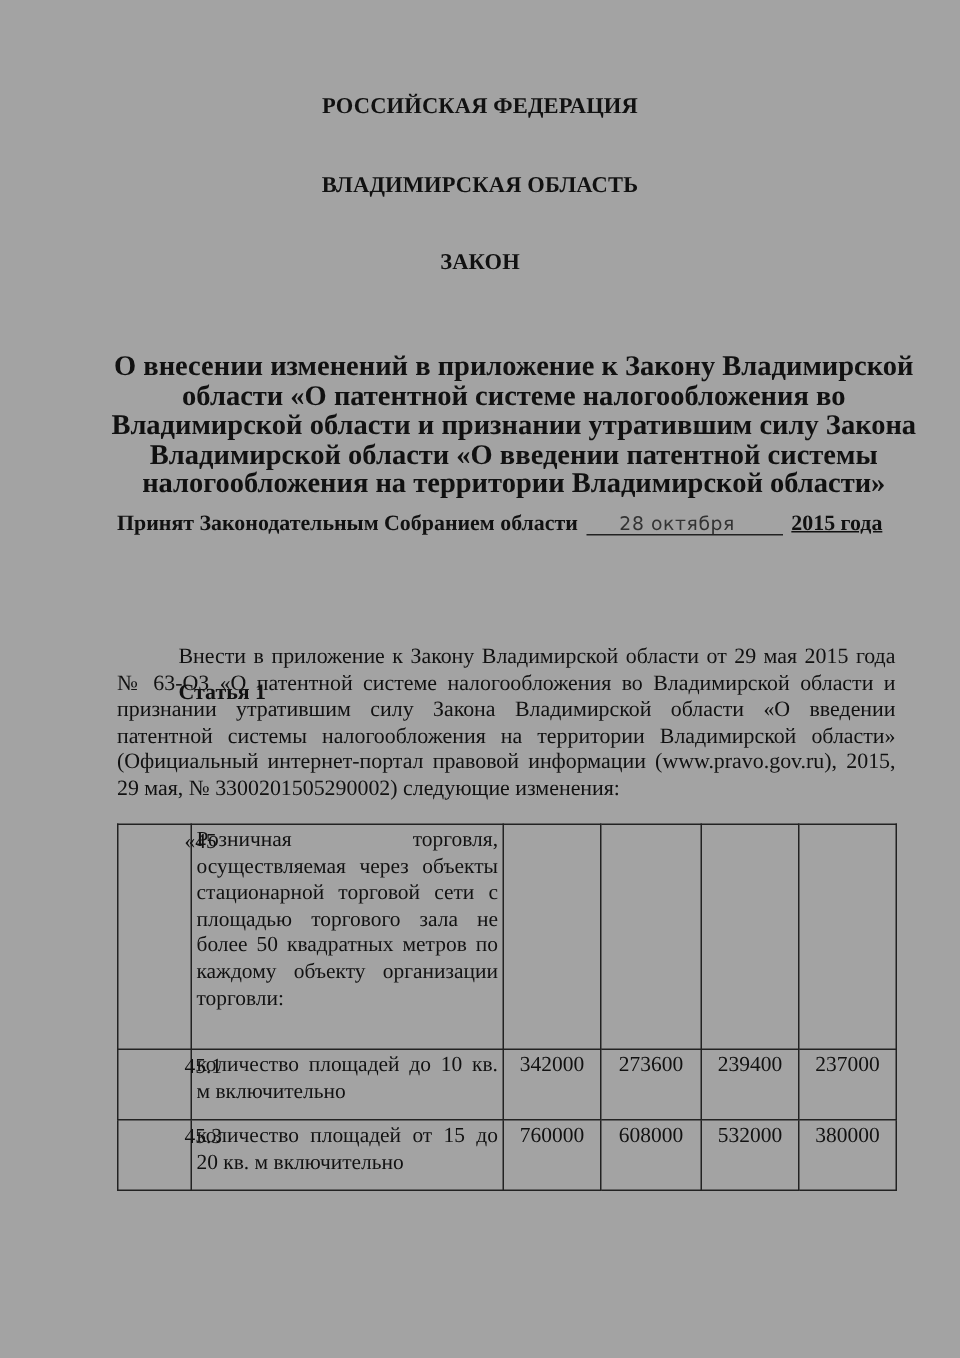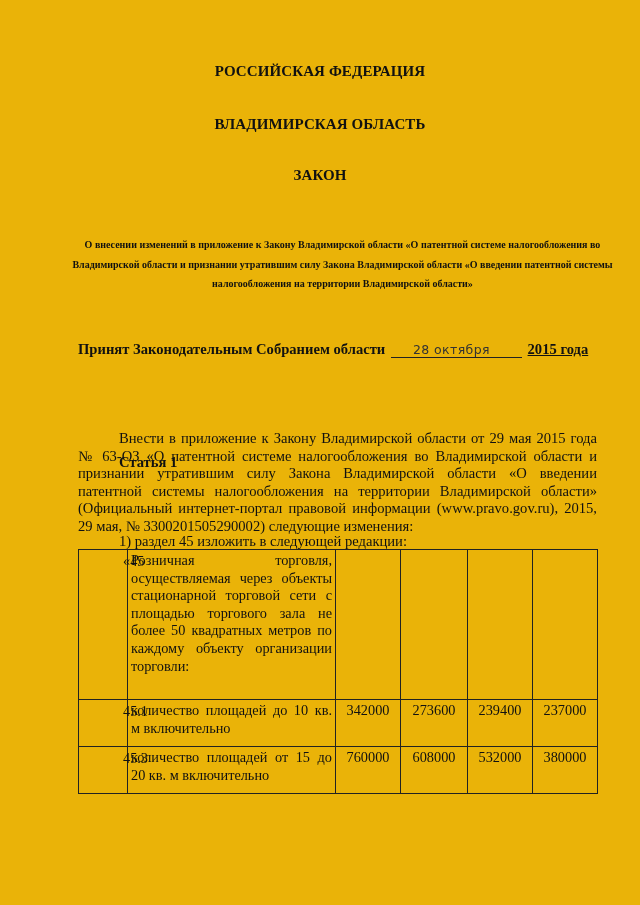--- a/index.html
+++ b/index.html
@@ -1,25 +1,25 @@
 <!DOCTYPE html>
 <html><head>
 <meta charset="utf-8">
 <style>
   html, body { margin: 0; padding: 0; background: #ffffff; }
   body { width: 640px; height: 905px; position: relative; overflow: hidden;
          font-family: "Liberation Serif", "DejaVu Serif", serif; color: #111; }
-  .page { position: absolute; left: 0; top: 0; width: 640px; height: 905px; background: #eab308; }
+  .page { position: absolute; left: 0; top: 0; width: 640px; height: 905px; background: #a3a3a3; }
   .center-bold { position: absolute; left: 0; width: 640px; text-align: center;
                  font-weight: bold; font-size: 15px; letter-spacing: 0.1px; }
   #h1 { top: 63px; }
   #h2 { top: 116px; }
   #h3 { top: 167px; }
   .title-block { position: absolute; left: 70px; width: 545px; top: 235px;
-                 text-align: center; font-weight: bold; font-size: 10px; line-height: 19.5px; }
+                 text-align: center; font-weight: bold; font-size: 19px; line-height: 19.5px; }
   .adopted { position: absolute; left: 78px; top: 341px; width: 530px; font-size: 14.6px;
              white-space: nowrap; }
   .adopted .lbl { font-weight: bold; }
   .adopted .date-field { display: inline-block; width: 131px; border-bottom: 1px solid #222;
                          font-family: "DejaVu Sans", sans-serif; font-size: 12.5px; color: #333;
                          padding-left: 22px; box-sizing: border-box; line-height: 15px;
                          letter-spacing: 0.4px; margin: 0 2px; }
   .adopted .year { font-weight: bold; text-decoration: underline; }
   .article-title { position: absolute; left: 119px; top: 413px; font-weight: bold; font-size: 14.6px; margin-top: 41px; }
   .article-body { position: absolute; left: 78px; top: 430px; width: 519px; font-size: 14.6px;
@@ -45,21 +45,20 @@
   <div class="title-block">О внесении изменений в приложение к Закону Владимирской области «О патентной системе налогообложения во Владимирской области и признании утратившим силу Закона Владимирской области «О введении патентной системы налогообложения на территории Владимирской области»</div>
 
   <div class="adopted">
     <span class="lbl">Принят Законодательным Собранием области</span>
     <span class="date-field">28 октября</span>
     <span class="year">2015 года</span>
   </div>
 
   <div class="article-title">Статья 1</div>
   <div class="article-body">Внести в приложение к Закону Владимирской области от 29 мая 2015 года № 63-ОЗ «О патентной системе налогообложения во Владимирской области и признании утратившим силу Закона Владимирской области «О введении патентной системы налогообложения на территории Владимирской области» (Официальный интернет-портал правовой информации (www.pravo.gov.ru), 2015, 29 мая, № 3300201505290002) следующие изменения:</div>
-  <div class="item1">1) раздел 45 изложить  в следующей редакции:</div>
 
   <table class="rates">
     <colgroup>
       <col style="width:49px">
         <col style="width:208px">
         <col style="width:65px">
         <col style="width:67px">
         <col style="width:65px">
         <col style="width:65px">
     </colgroup>

